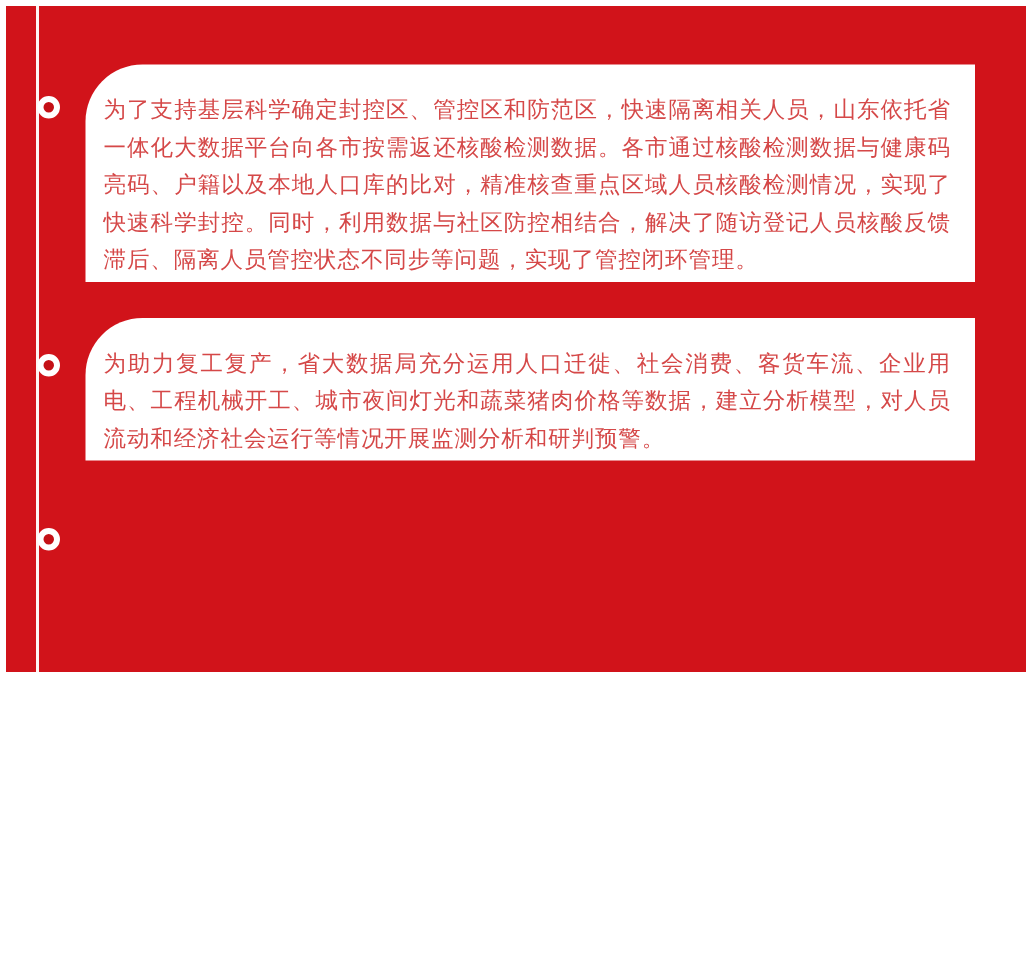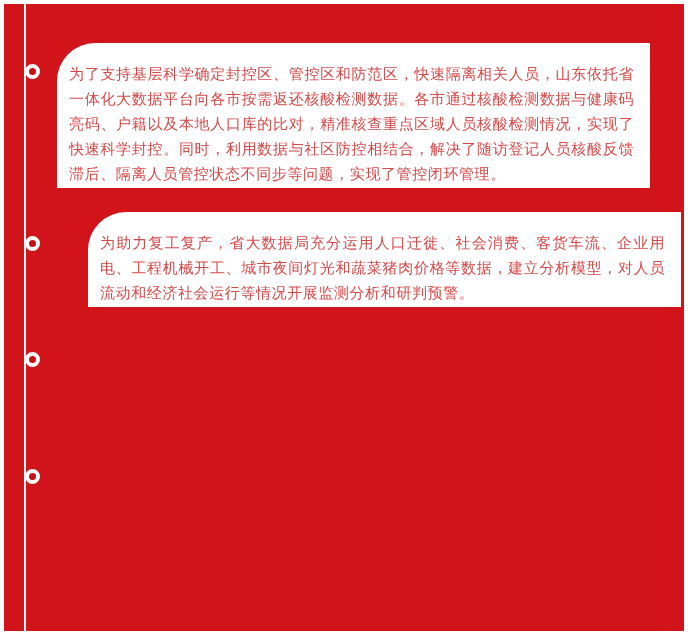--- a/index.html
+++ b/index.html
@@ -3,21 +3,21 @@
 <meta charset="utf-8">
 <style>
   html, body {
     margin: 0;
     padding: 0;
     font-family: "Liberation Sans", sans-serif;
   }
   .page {
     position: relative;
     width: 688px;
-    height: 636px;
+    height: 448px;
     background: #ffffff;
     overflow: hidden;
   }
   .panel {
     position: absolute;
     left: 4px;
     top: 4px;
     width: 680px;
     height: 627px;
     background: #d1131a;
@@ -46,21 +46,21 @@
   .card {
     position: absolute;
     left: 53px;
     width: 593px;
     background: #ffffff;
     border-radius: 38px 0 0 0;
     box-sizing: border-box;
     padding: 18px 16px 0 12px;
   }
   .card.c1 { top: 39px;  height: 145px; }
-  .card.c2 { top: 208px; height: 95px; margin-left: 31px;  }
+  .card.c2 { top: 208px; height: 95px;  }
   .card.c3 { top: 326px; height: 95px;  }
   .card.c4 { top: 443px; height: 152px; }
   .card-text {
     margin: 0;
     font-size: 15px;
     line-height: 25px;
     letter-spacing: 0.6px;
     color: #d54848;
     text-align: justify;
     font-weight: 400;

